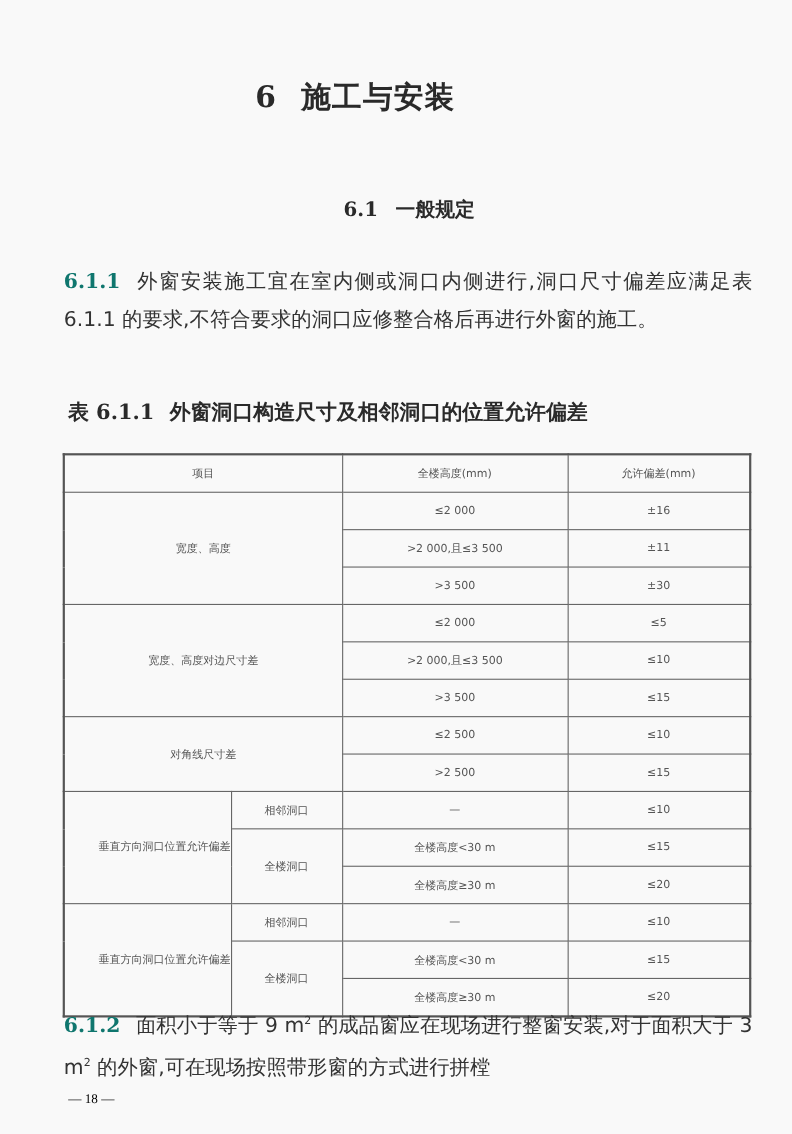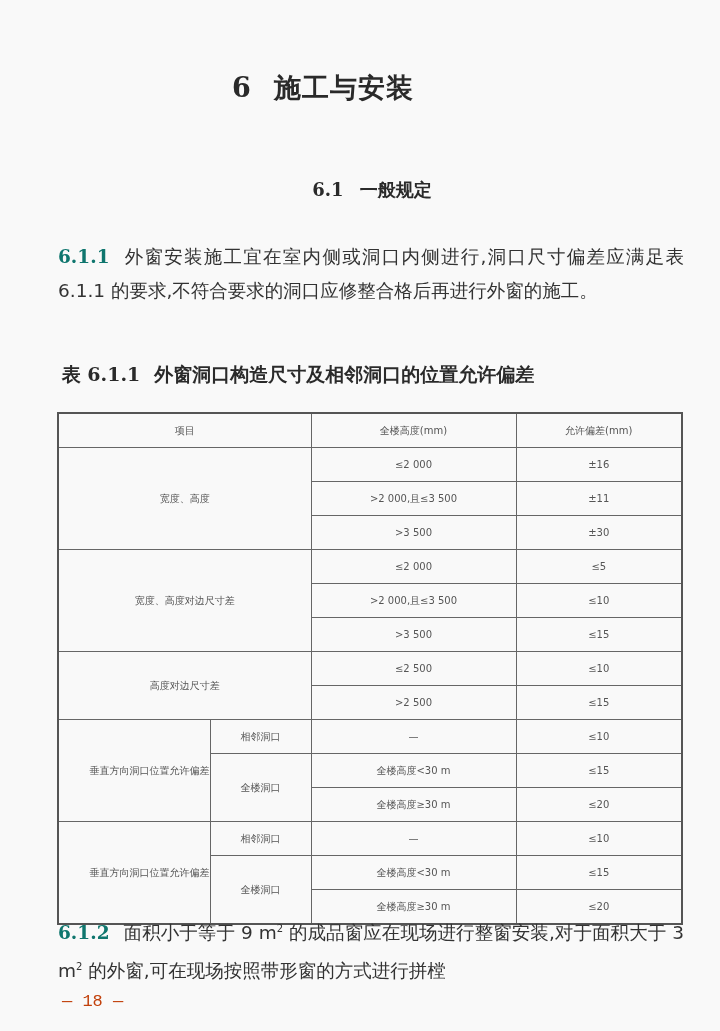--- a/index.html
+++ b/index.html
@@ -43,22 +43,22 @@
     font-family: "DejaVu Sans", sans-serif;
     border: 2px solid #555;
   }
   table.spec td, table.spec th {
     border: 1px solid #666; text-align: center; vertical-align: middle;
     height: 33px; padding: 0; font-weight: normal;
   }
   table.spec th { height: 33px; }
   table.spec td.left-wrap { text-align: right; padding-left: 8px; line-height: 22px; }
   .page-num {
-    position: absolute; left: 62px; top: 992px; font-size: 17px;
-    font-family: Liberation Mono, monospace; color: #c2410c;
+    position: absolute; left: 62px; top: 992px; font-size: 12px;
+    font-family: Liberation Serif, serif; color: #000000;
   }
   sup { font-size: 10px; }
 </style>
 </head>
 <body>
 
 <div class="chapter-title">
   <span class="num">6</span><span>施工与安装</span>
 </div>
 
@@ -110,21 +110,21 @@
   <tr>
     <td>&gt;2 000,且≤3 500</td>
     <td>≤10</td>
   </tr>
   <tr>
     <td>&gt;3 500</td>
     <td>≤15</td>
   </tr>
 
   <tr>
-    <td colspan="2" rowspan="2">高度对边尺寸差</td>
+    <td colspan="2" rowspan="2">对角线尺寸差</td>
     <td>≤2 500</td>
     <td>≤10</td>
   </tr>
   <tr>
     <td>&gt;2 500</td>
     <td>≤15</td>
   </tr>
 
   <tr>
     <td rowspan="3" class="left-wrap">垂直方向洞口位置允许偏差</td>

